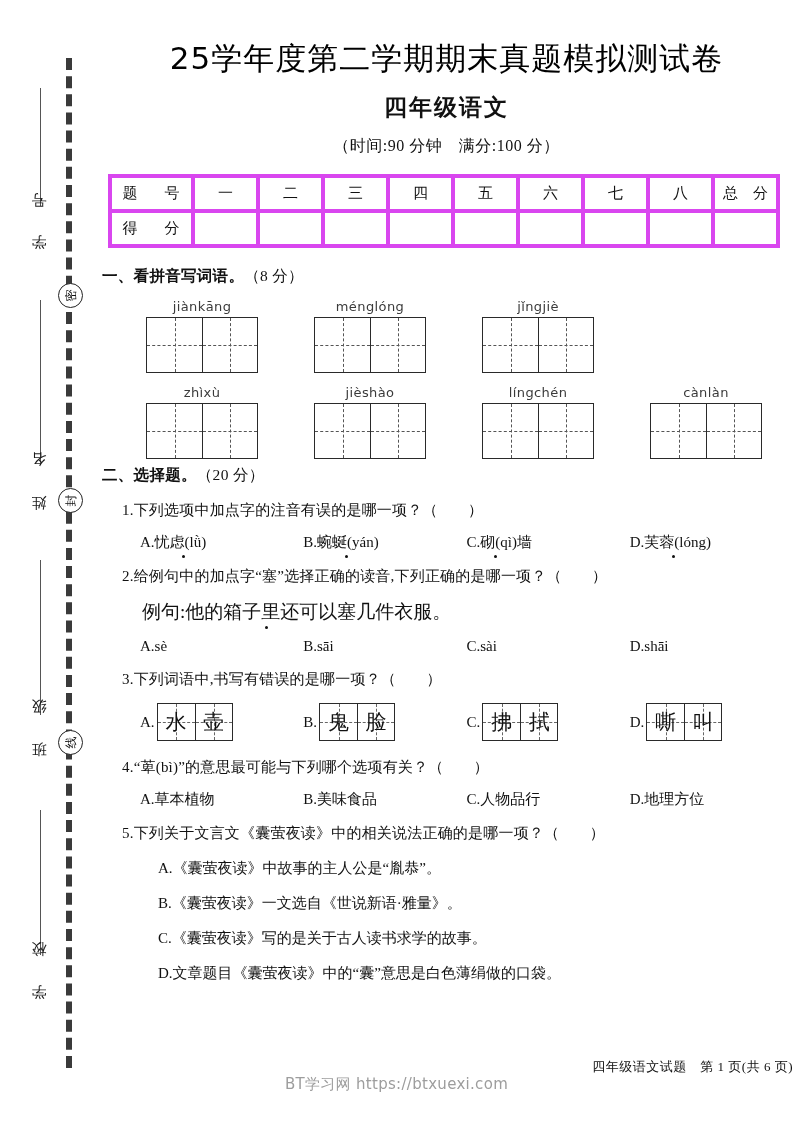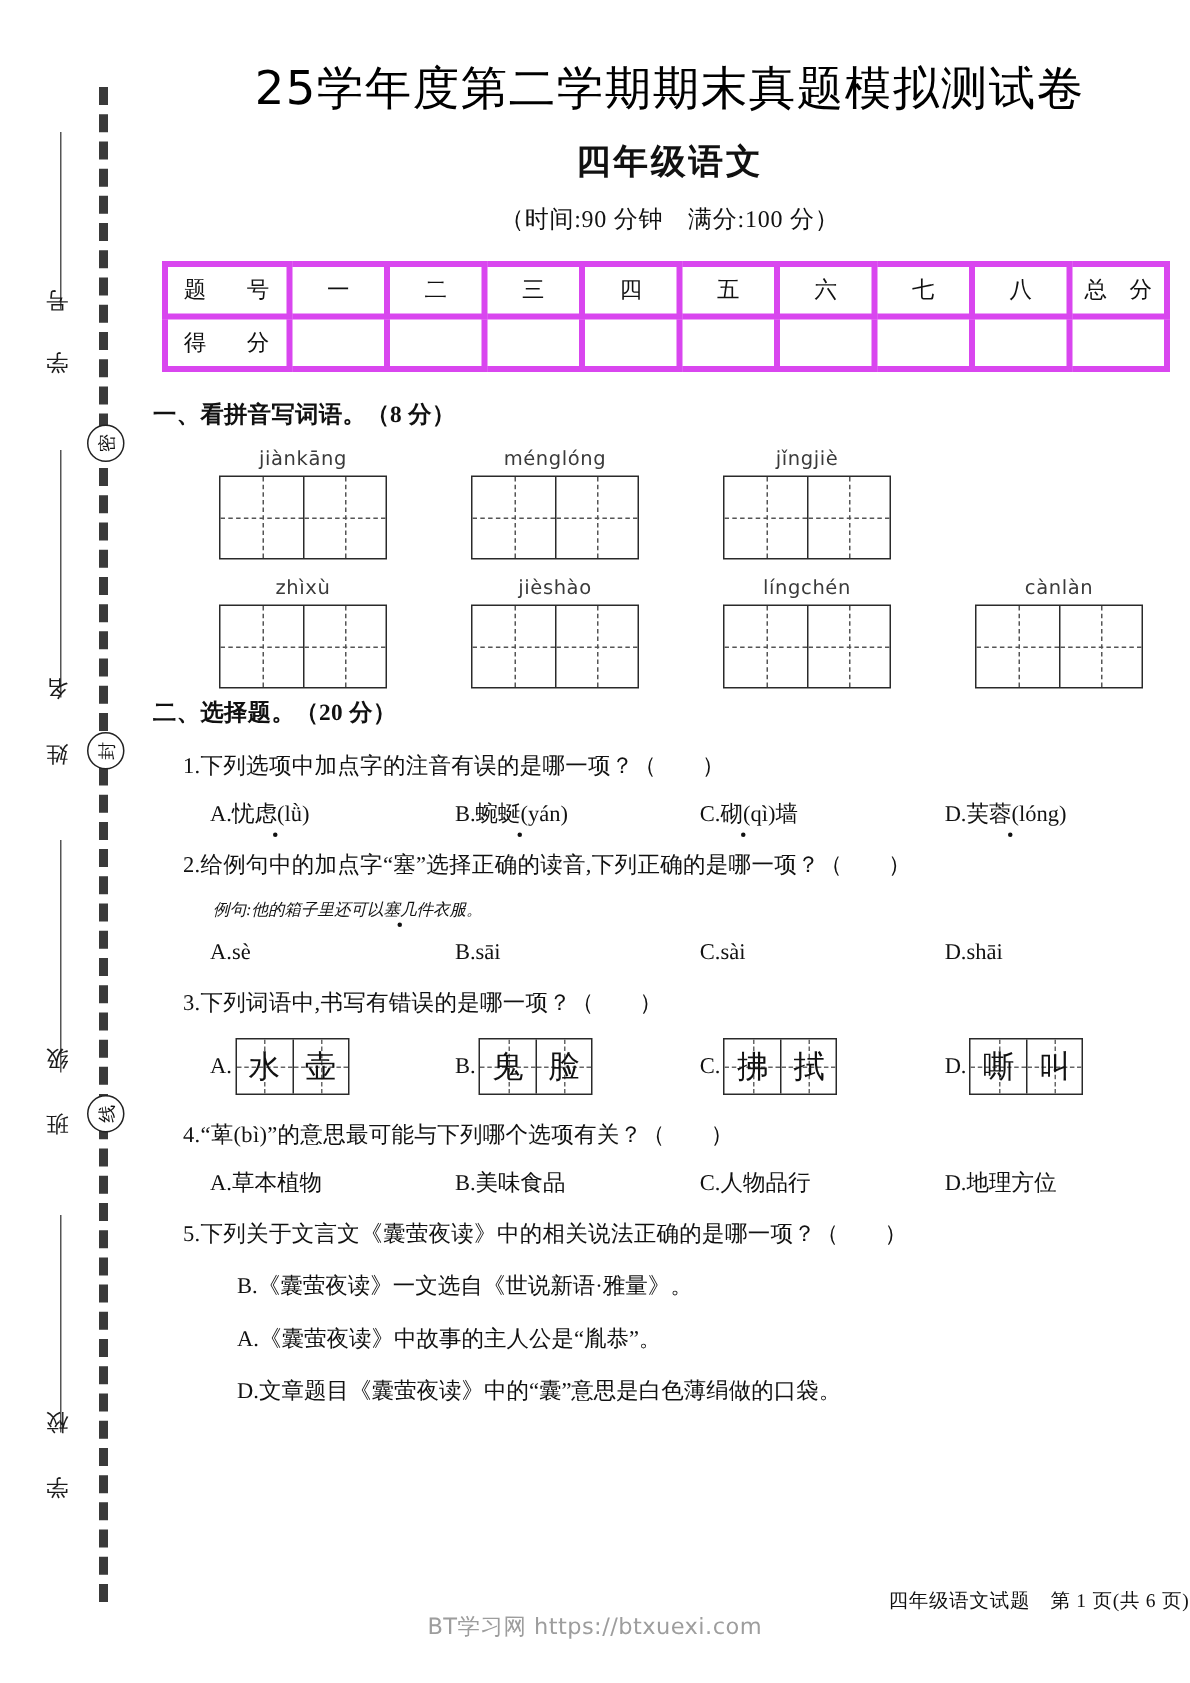--- a/index.html
+++ b/index.html
@@ -90,21 +90,21 @@
   }
   table.score td.hdr{ width:72px; letter-spacing:6px; padding-left:6px;}
 
   
   .sec-head{
     font-size:15.5px;
     font-weight:bold;
     margin:18px 0 0 2px;
     letter-spacing:0.3px;
   }
-  .sec-head .pts{ font-weight:bold; }
+  .sec-head .pts{ font-weight:normal; }
 
   
   .pinyin-row{
     display:flex;
     margin-top:12px;
     padding-left:18px;
     gap:0;
   }
   .pinyin-item{ width:168px; }
   .pinyin-text{
@@ -139,23 +139,22 @@
     border-top:1px dashed #555;
   }
 
   
   .q{
     font-size:15px;
     margin:15px 0 0 22px;
     letter-spacing:0.2px;
   }
   .q-example{
-    font-size:11px;
+    font-size:19px;
     margin:13px 0 0 42px;
-    font-style:italic;
     position:relative;
   }
   .opts{
     display:flex;
     margin:13px 0 0 40px;
     font-size:15px;
   }
   .opts .op{ width:166px; position:relative; }
   .dotmark{
     position:absolute;
@@ -450,21 +449,22 @@
     <div class="op"><span>A.</span><span>草本植物</span></div>
     <div class="op"><span>B.</span><span>美味食品</span></div>
     <div class="op"><span>C.</span><span>人物品行</span></div>
     <div class="op"><span>D.</span><span>地理方位</span></div>
   </div>
 
   <div class="q">
     <span>5.</span><span>下列关于文言文《囊萤夜读》中的相关说法正确的是哪一项？（　　）</span>
   </div>
   <div class="opts opts-stack">
+    <div class="op"><span>A.</span><span>《囊萤夜读》中故事的主人公是“胤恭”。</span></div>
     <div class="op"><span>B.</span><span>《囊萤夜读》一文选自《世说新语·雅量》。</span></div>
-    <div class="op"><span>A.</span><span>《囊萤夜读》中故事的主人公是“胤恭”。</span></div>
+    <div class="op"><span>C.</span><span>《囊萤夜读》写的是关于古人读书求学的故事。</span></div>
     <div class="op"><span>D.</span><span>文章题目《囊萤夜读》中的“囊”意思是白色薄绢做的口袋。</span></div>
   </div>
 
   <div class="footer">四年级语文试题　第 1 页(共 6 页)</div>
 </div>
 
 <div class="watermark">BT学习网 https://btxuexi.com</div>
 
 </body></html>

